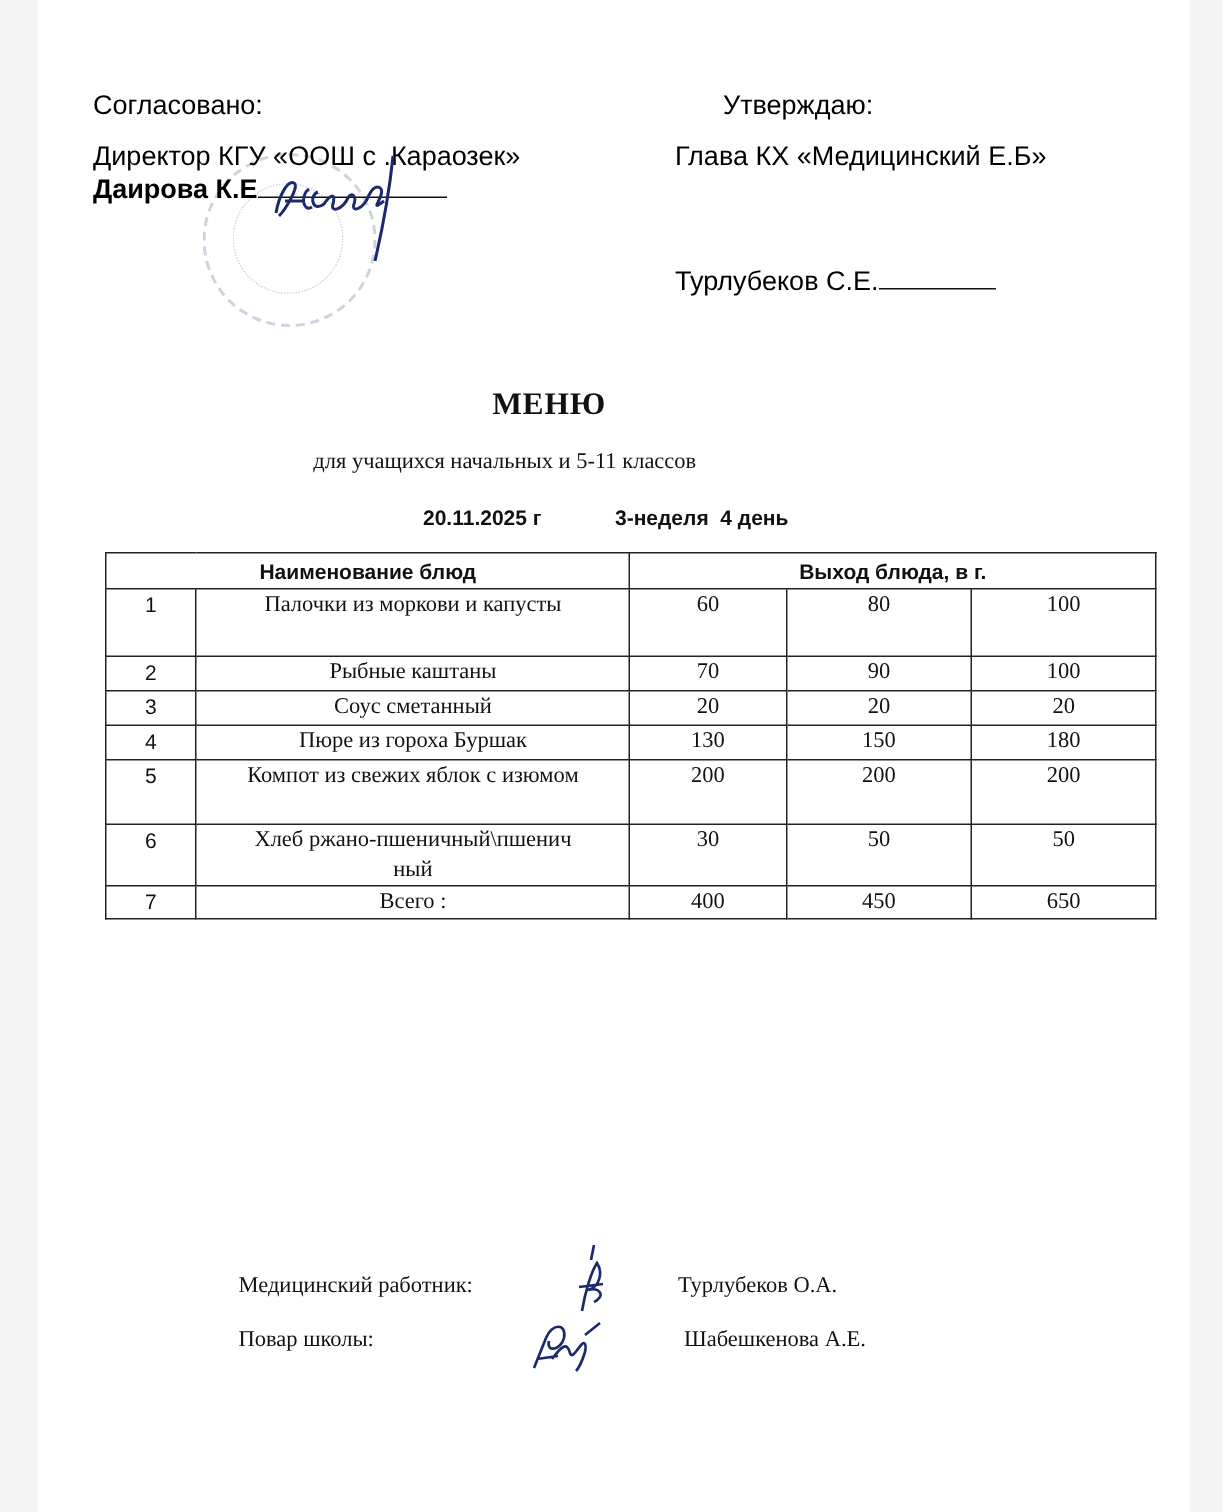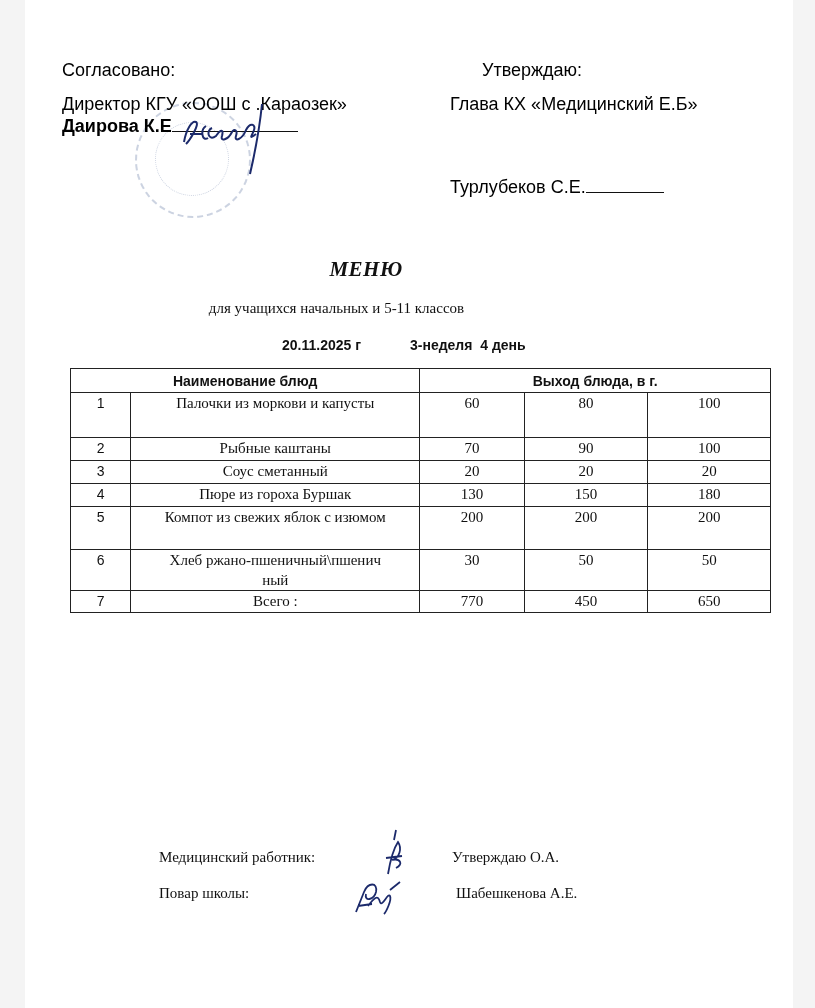--- a/index.html
+++ b/index.html
@@ -60,21 +60,21 @@
 <svg class="sig" style="left:176px;top:100px;" width="100" height="80" viewBox="0 0 100 80">
   <path d="M8 42 C10 30,16 20,20 22 C24 24,14 40,10 44 M14 34 L26 34 M30 26 C24 30,26 42,32 38 M36 28 C30 30,32 42,40 36 C44 30,48 28,46 36 C44 42,52 40,56 32 C58 28,62 30,60 36 C58 42,66 40,70 30 C74 22,80 24,78 30 C76 36,72 40,80 34 M86 4 C84 24,80 48,74 74" fill="none" stroke="#1c2a6b" stroke-width="2"></path>
 </svg>
 
 <div class="abs sans" style="left:482px;top:60px;">Утверждаю:</div>
 <div class="abs sans" style="left:450px;top:94px;">Глава КХ «Медицинский Е.Б»</div>
 <div class="abs sans" style="left:450px;top:144px;margin-top:33px;">
   <span>Турлубеков С.Е.</span><span class="uline" style="width:78px;"></span>
 </div>
 
-<div class="abs title" style="left:0;width:732px;text-align:center;top:257px;font-style:italic;">МЕНЮ</div>
+<div class="abs title" style="left:0;width:732px;text-align:center;top:257px;">МЕНЮ</div>
 <div class="abs subtitle" style="left:0;width:673px;text-align:center;top:300px;">для учащихся начальных и 5-11 классов</div>
 <div class="abs dateline" style="left:282px;top:337px;">20.11.2025 г</div>
 <div class="abs dateline" style="left:410px;top:337px;white-space:pre;">3-неделя  4 день</div>
 
 <table class="menu">
   <colgroup>
       <col class="c1">
       <col class="c2">
       <col class="c3">
       <col class="c4">
@@ -123,29 +123,29 @@
   <tr style="height:38px;">
     <td class="num">6</td>
     <td style="padding:0 36px;word-break:break-all;">Хлеб ржано-пшеничный\пшеничный</td>
     <td>30</td>
     <td>50</td>
     <td>50</td>
   </tr>
   <tr style="height:22px;">
     <td class="num">7</td>
     <td>Всего :</td>
-    <td>770</td>
+    <td>400</td>
     <td>450</td>
     <td>650</td>
   </tr>
 </tbody>
   </table>
 
 <div class="abs sigline" style="left:159px;top:849px;">Медицинский работник:</div>
-<div class="abs sigline" style="left:452px;top:849px;">Утверждаю О.А.</div>
+<div class="abs sigline" style="left:452px;top:849px;">Турлубеков О.А.</div>
 <svg class="sig" style="left:376px;top:828px;" width="34" height="48" viewBox="0 0 34 48">
   <path d="M20 2 L18 12 M12 46 C14 34,18 20,22 14 C26 20,24 30,16 32 C24 30,28 36,20 40 M10 30 L26 28" fill="none" stroke="#1c2a6b" stroke-width="1.8"></path>
 </svg>
 <div class="abs sigline" style="left:159px;top:885px;">Повар школы:</div>
 <div class="abs sigline" style="left:456px;top:885px;">Шабешкенова А.Е.</div>
 <svg class="sig" style="left:350px;top:872px;" width="52" height="44" viewBox="0 0 52 44">
   <path d="M6 40 L14 20 C18 10,28 10,26 20 C24 28,14 30,16 22 M18 34 C24 26,28 22,30 30 C32 36,38 20,40 24 C42 28,36 40,34 42 M40 18 L50 10 M8 34 L22 32" fill="none" stroke="#1c2a6b" stroke-width="1.8"></path>
 </svg>
 
 </body></html>

